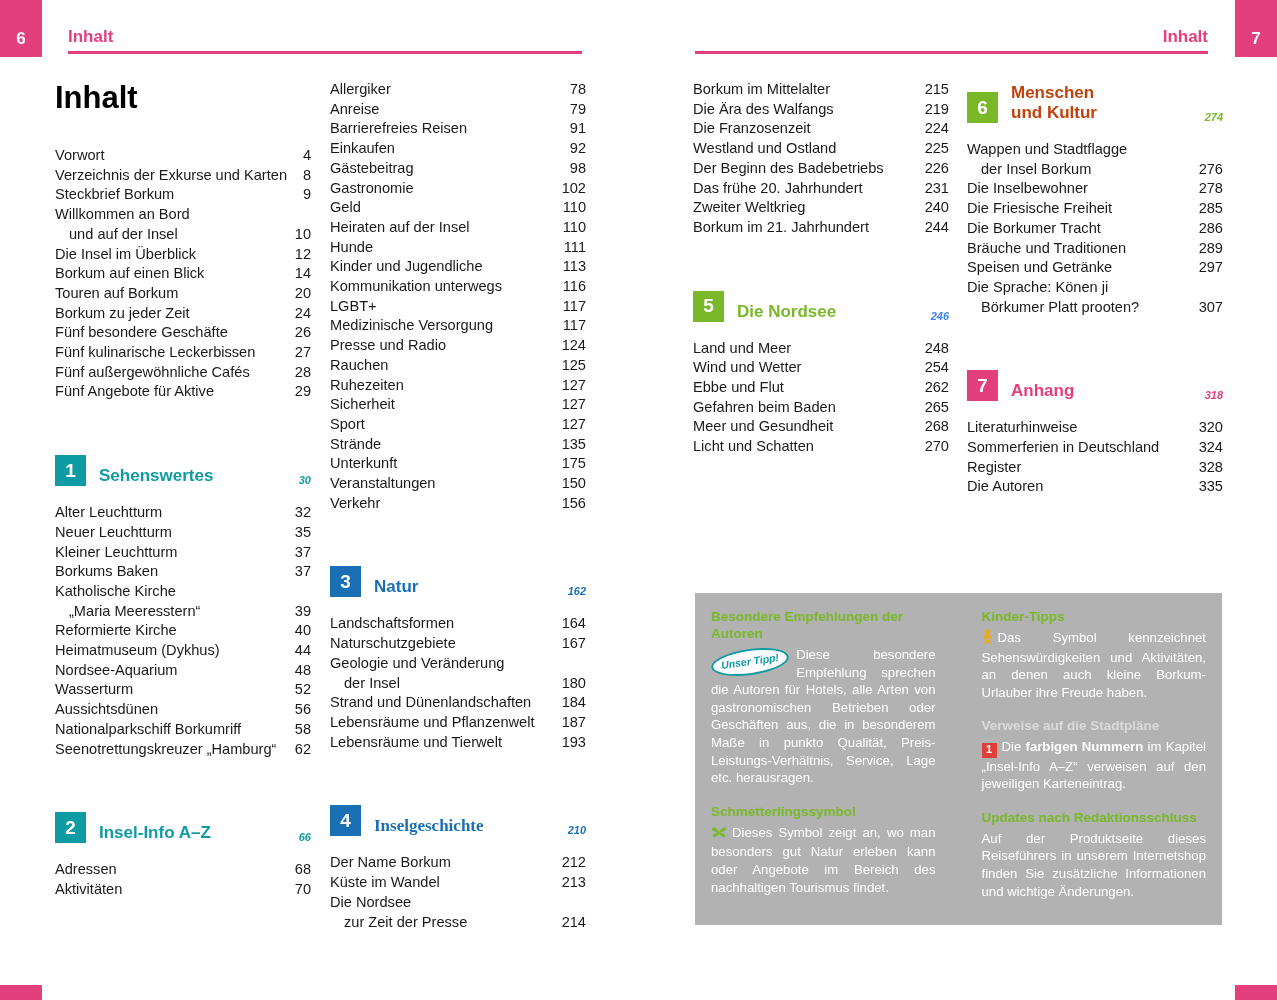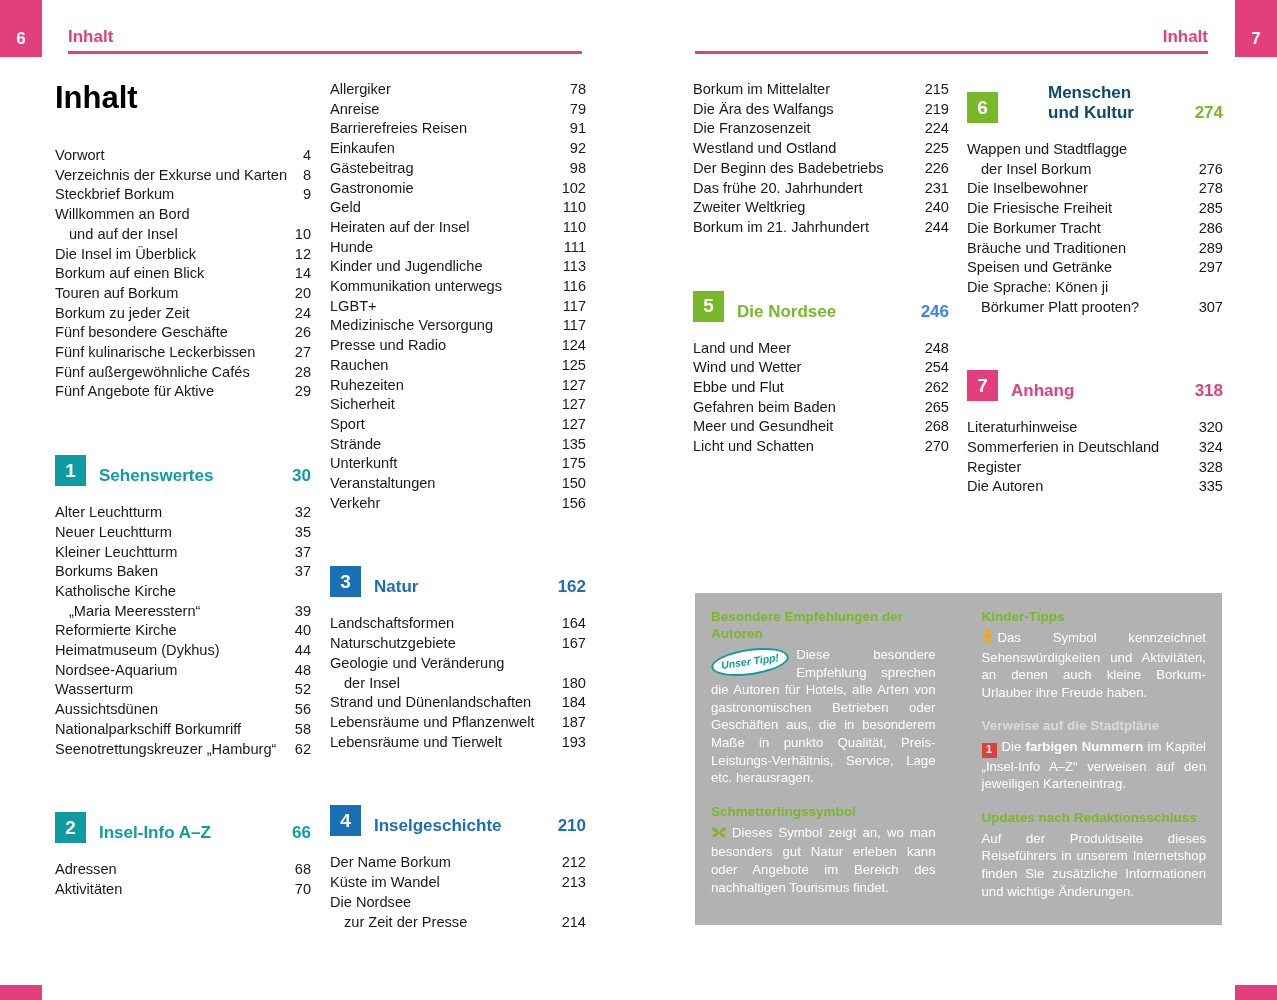--- a/index.html
+++ b/index.html
@@ -29,21 +29,21 @@
          font-size:14.6px;line-height:19.7px;}
   .entry .p{margin-left:8px;white-space:nowrap;}
   .e2 .l1{font-size:14.6px;line-height:19.7px;}
   .e2 .ind{padding-left:14px;}
 
   .section{display:flex;align-items:flex-end;margin:53px 0 17px 0;}
   .col .section:first-child{margin-top:3px;}
   .sec-num{width:31px;height:31px;flex:0 0 31px;display:flex;align-items:center;justify-content:center;
            color:#fff;font-size:19px;font-weight:bold;margin-right:13px;}
   .sec-title{flex:1;font-size:17px;font-weight:bold;line-height:20px;}
-  .sec-page{font-size:17px;font-weight:bold;margin-left:8px;}
+  .sec-page{font-size:11px;font-weight:bold;margin-left:8px;font-style:italic;}
 
   
   .info-box{position:absolute;left:695px;top:593px;width:527px;height:332px;
             box-sizing:border-box;padding:15px 16px;display:flex;gap:46px;}
   .ib-col{flex:1;min-width:0;}
   .ib-h{font-size:13.5px;font-weight:bold;line-height:17px;margin:16px 0 4px 0;}
   .ib-col .ib-h:first-child{margin-top:0;}
   .ib-p{font-size:13.2px;line-height:17.6px;color:#fff;text-align:justify;margin:0;}
   .tip-badge{float:left;margin:3px 7px 2px 0;padding:2px 8px;background:#fff;
              border:2px solid #0f9ba3;border-radius:50%;color:#0f9ba3;
@@ -308,21 +308,21 @@
       <div class="entry">
         <span class="t">Lebensräume und Pflanzenwelt</span>
         <span class="p">187</span>
       </div>
       <div class="entry">
         <span class="t">Lebensräume und Tierwelt</span>
         <span class="p">193</span>
       </div>
       <div class="section">
         <div class="sec-num" style="background: rgb(26, 111, 181);">4</div>
-        <div class="sec-title" style="color: rgb(26, 111, 181);">Inselgeschichte</div>
+        <div class="sec-title" style="color: rgb(26, 111, 181); font-family: Liberation Serif, serif;">Inselgeschichte</div>
         <div class="sec-page" style="color: rgb(26, 111, 181);">210</div>
       </div>
       <div class="entry">
         <span class="t">Der Name Borkum</span>
         <span class="p">212</span>
       </div>
       <div class="entry">
         <span class="t">Küste im Wandel</span>
         <span class="p">213</span>
       </div>
@@ -393,21 +393,21 @@
         <span class="p">268</span>
       </div>
       <div class="entry">
         <span class="t">Licht und Schatten</span>
         <span class="p">270</span>
       </div>
     </div>
   <div class="col" id="col4">
       <div class="section">
         <div class="sec-num" style="background: rgb(121, 184, 41);">6</div>
-        <div class="sec-title" style="color: #0c4a6e; margin-left: 37px;">Menschen<br>und Kultur</div>
+        <div class="sec-title" style="color: #c2410c;">Menschen<br>und Kultur</div>
         <div class="sec-page" style="color: rgb(121, 184, 41);">274</div>
       </div>
       <div class="e2">
         <div class="l1">Wappen und Stadtflagge</div>
         <div class="entry">
           <span class="t ind">der Insel Borkum</span>
           <span class="p">276</span>
         </div>
       </div>
       <div class="entry">

